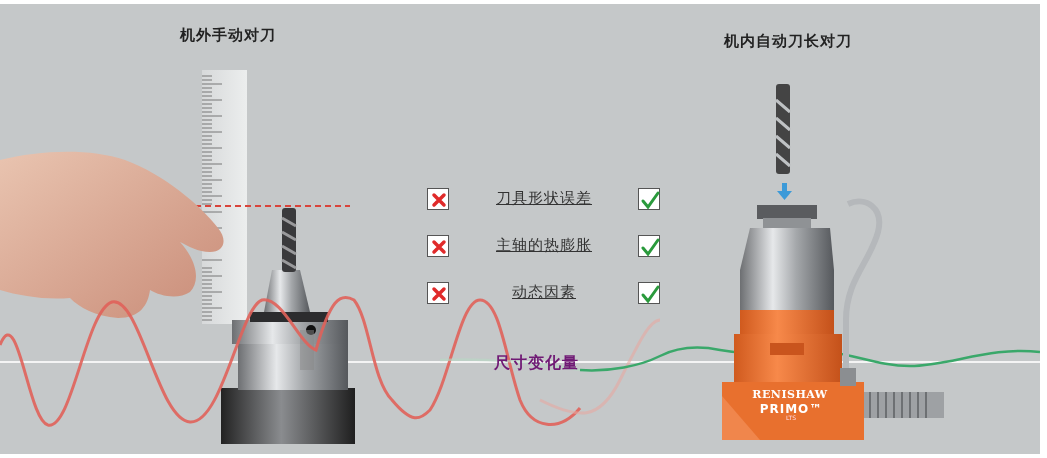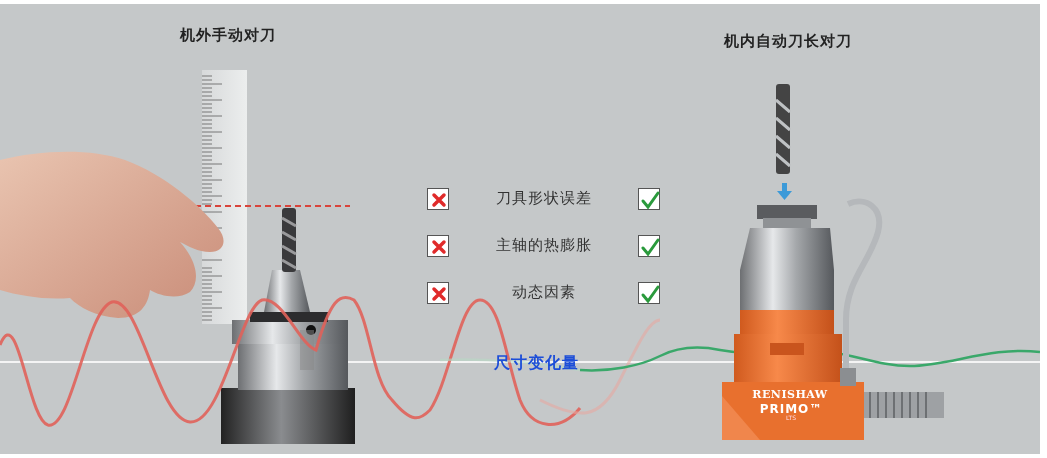--- a/index.html
+++ b/index.html
@@ -4,22 +4,22 @@
 <style>
   html, body { margin:0; padding:0; background:#ffffff; }
   body { width:1047px; height:458px; position:relative; overflow:hidden; font-family:"DejaVu Sans", "Liberation Sans", sans-serif; }
   .panel { position:absolute; left:0; top:4px; width:1040px; height:450px; background:#c5c8c9; overflow:hidden; }
   .title { position:absolute; font-size:15px; font-weight:bold; color:#222; letter-spacing:1px; }
   .row { position:absolute; left:424px; width:246px; height:26px; }
   .box { position:absolute; top:0; width:22px; height:22px; background:#fff; border:1px solid #555; box-sizing:border-box; }
   .box.x { left:3px; }
   .box.ok { left:214px; }
   .box svg { position:absolute; left:0; top:0; }
-  .row-label { position:absolute; left:40px; width:160px; text-align:center; top:1px; font-size:15px; color:#333; letter-spacing:1px; }
-  .delta-label { position:absolute; left:494px; top:349px; font-size:16px; font-weight:bold; color:#1d4ed8; letter-spacing:1px; }
+  .row-label { position:absolute; left:40px; width:160px; text-align:center; top:1px; font-size:15px; color:#333; letter-spacing:1px;text-decoration:underline; }
+  .delta-label { position:absolute; left:494px; top:349px; font-size:16px; font-weight:bold; color:#701a75; letter-spacing:1px; }
   .art { position:absolute; left:0; top:0; }
   .renishaw { position:absolute; left:748px; top:384px; width:84px; text-align:center; color:#fff; font-weight:bold; font-family:"DejaVu Serif", serif; font-size:11px; letter-spacing:0.5px; }
   .primo { position:absolute; left:756px; top:398px; width:70px; text-align:center; color:#fff; font-weight:bold; font-size:12px; letter-spacing:1px; }
   .lts { position:absolute; left:756px; top:410px; width:70px; text-align:center; color:#fde; font-size:6px; }
   .ce { position:absolute; left:816px; top:420px; color:#fff; font-size:11px; font-family:"DejaVu Sans", sans-serif;margin-top:39px; }
 </style>
 </head>
 <body>
 
 <div class="panel">

